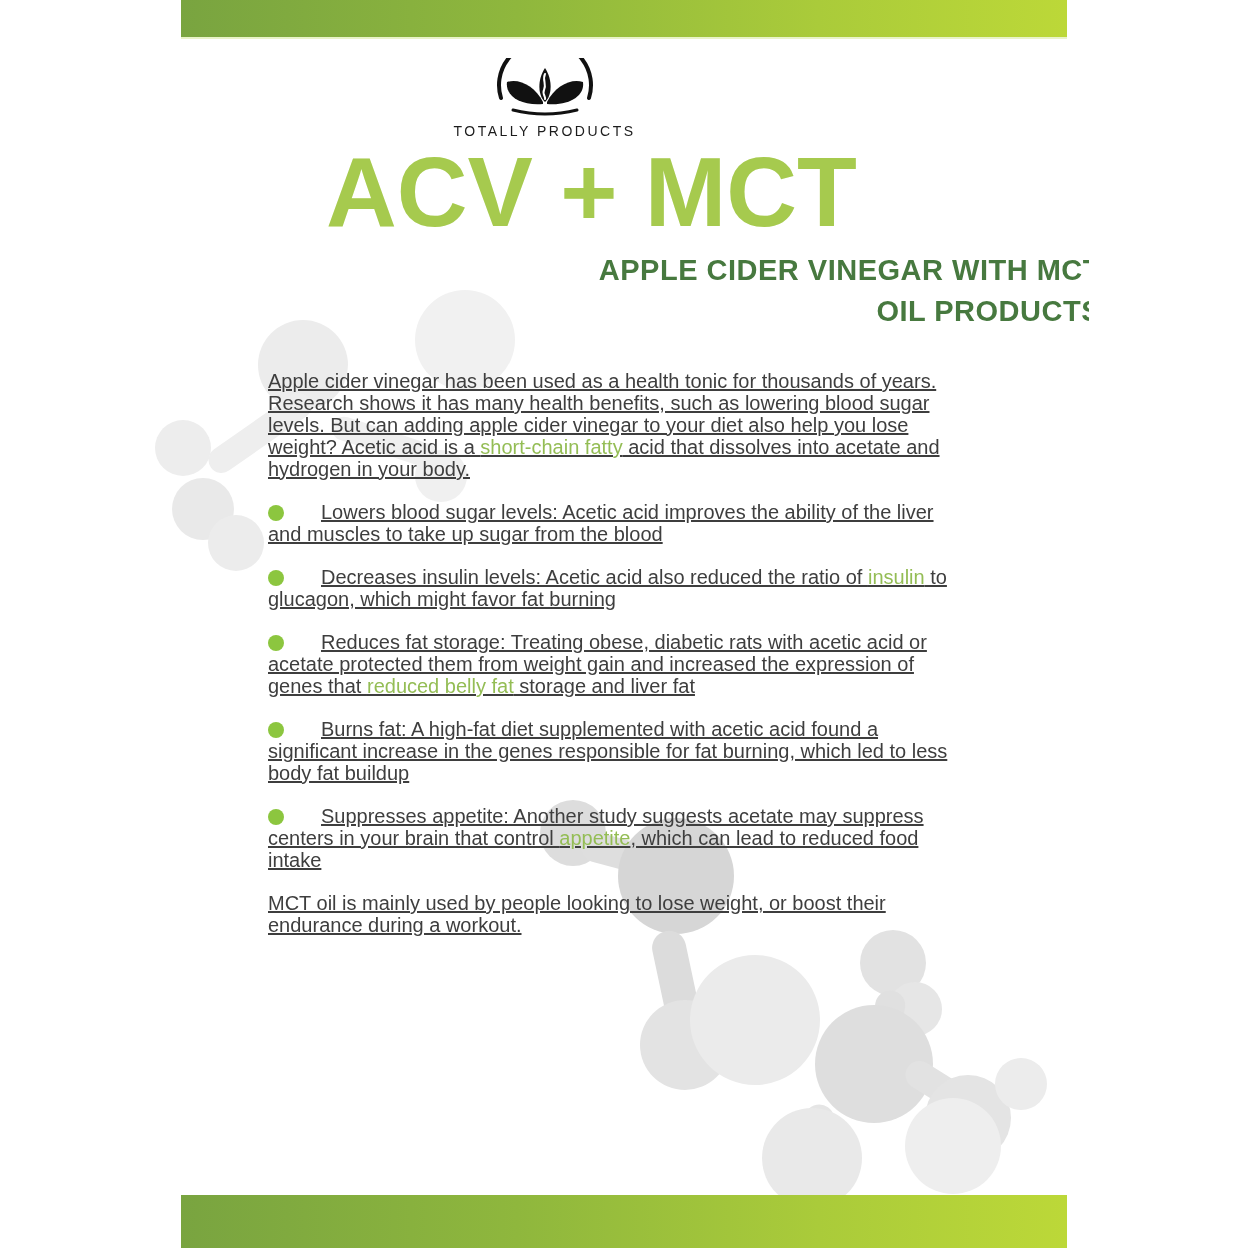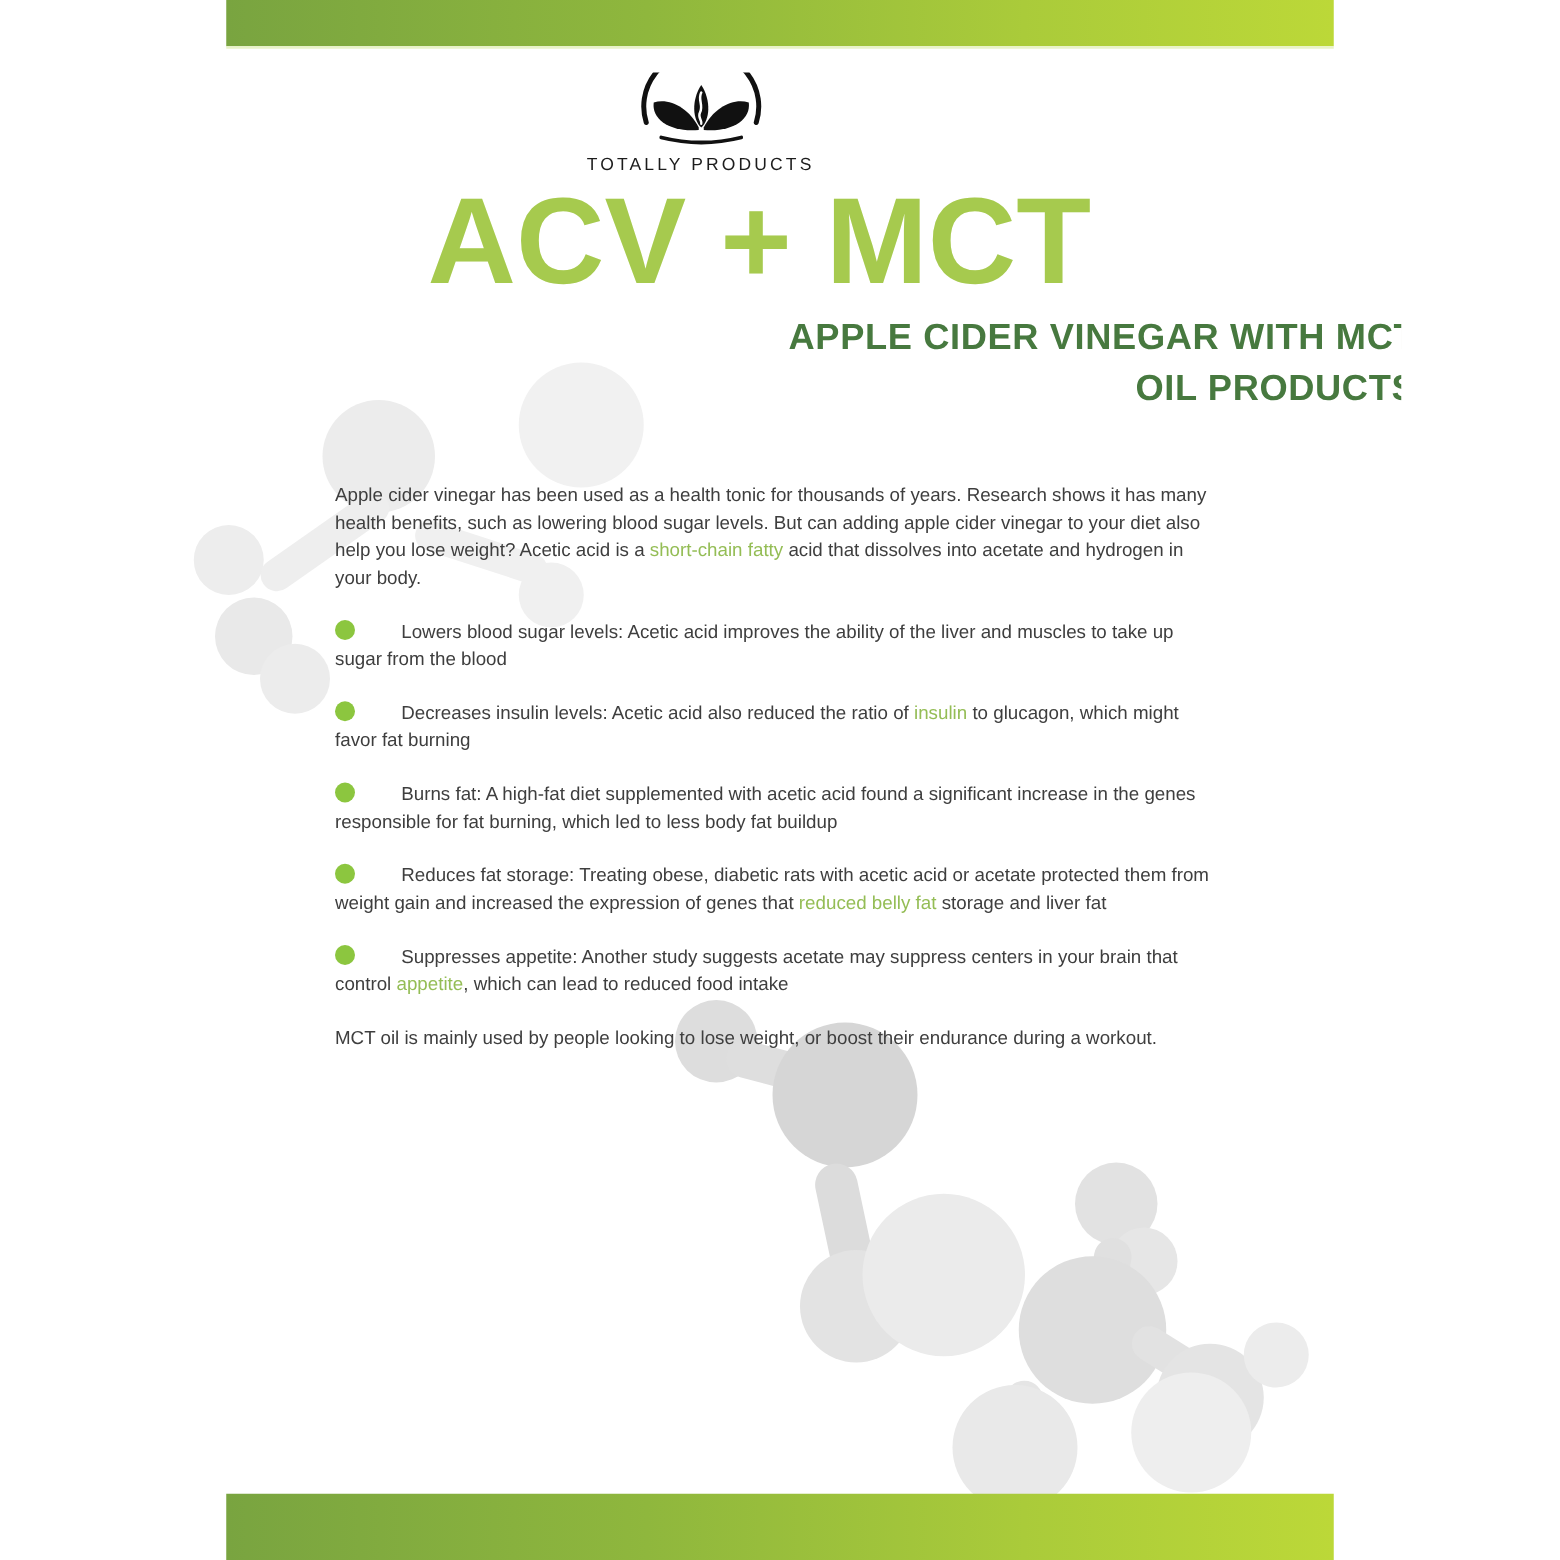--- a/index.html
+++ b/index.html
@@ -14,21 +14,21 @@
     --bar-grad-c:#aacb3a;
     --bar-grad-d:#bcd838;
   }
   html,body{margin:0;padding:0;}
   body{
     width:1248px;height:1248px;
     background:#ffffff;
     font-family:"Liberation Sans", sans-serif;
     overflow:hidden;
   }
-  .page{position:relative;width:1089px;height:1248px;background:#ffffff;overflow:hidden;padding-left:32px;}
+  .page{position:relative;width:1089px;height:1248px;background:#ffffff;overflow:hidden;}
 
   
   .wm{position:absolute;left:0;top:0;width:100%;height:100%;z-index:0;pointer-events:none;}
   .atom{position:absolute;border-radius:50%;}
   .bond{position:absolute;border-radius:20px;}
 
   
   .bar{
     position:absolute;left:181px;width:886px;z-index:2;
     background:linear-gradient(90deg,var(--bar-grad-a) 0%,var(--bar-grad-b) 38%,var(--bar-grad-c) 72%,var(--bar-grad-d) 100%);
@@ -52,22 +52,22 @@
     margin-left:47px;
   }
   .subtitle{
     position:absolute;top:250px;left:12px;width:100%;text-align:right;z-index:3;
     font-size:29px;font-weight:700;line-height:41px;color:var(--accent-dark);
     letter-spacing:0.5px;
   }
 
   
   .body-copy{
-    position:absolute;left:268px;top:386px;width:700px;z-index:3;
-    font-size:15px;line-height:22px;color:var(--body-text);
+    position:absolute;left:268px;top:370px;width:700px;z-index:3;
+    font-size:20px;line-height:22px;color:var(--body-text);text-decoration:underline;
   }
   .body-copy p{margin:0 0 21px 0;}
   .body-copy .hl{color:var(--highlight);}
   .dot{
     display:inline-block;width:16px;height:16px;border-radius:50%;
     background:var(--bullet);margin-right:37px;vertical-align:-2px;
   }
 </style>
 </head>
 <body>
@@ -125,21 +125,21 @@
   <div class="title">ACV + MCT</div>
   <div class="subtitle">
     <div>APPLE CIDER VINEGAR WITH MCT</div>
     <div>OIL PRODUCTS</div>
   </div>
 
   <div class="body-copy" id="body-copy">
       <p><span>Apple cider vinegar has been used as a health tonic for thousands of years. Research shows it has many health benefits, such as lowering blood sugar levels. But can adding apple cider vinegar to your diet also help you lose weight?  Acetic acid is a </span><span class="hl">short-chain fatty</span><span> acid that dissolves into acetate and hydrogen in your body.</span></p>
       <p><span class="dot"></span><span>Lowers blood sugar levels:  Acetic acid improves the ability of the liver and muscles to take up sugar from the blood</span></p>
       <p><span class="dot"></span><span>Decreases insulin levels:  Acetic acid also reduced the ratio of </span><span class="hl">insulin</span><span> to glucagon, which might favor fat burning</span></p>
+      <p><span class="dot"></span><span>Reduces fat storage: Treating obese, diabetic rats with acetic acid or acetate protected them from weight gain and increased the expression of genes that </span><span class="hl">reduced belly fat</span><span> storage and liver fat</span></p>
       <p><span class="dot"></span><span>Burns fat: A  high-fat diet supplemented with acetic acid found a significant increase in the genes responsible for fat burning, which led to less body fat buildup</span></p>
-      <p><span class="dot"></span><span>Reduces fat storage: Treating obese, diabetic rats with acetic acid or acetate protected them from weight gain and increased the expression of genes that </span><span class="hl">reduced belly fat</span><span> storage and liver fat</span></p>
       <p><span class="dot"></span><span>Suppresses appetite: Another study suggests acetate may suppress centers in your brain that control </span><span class="hl">appetite</span><span>, which can lead to reduced food intake</span></p>
       <p><span>MCT oil is mainly used by people looking to lose weight, or boost their endurance during a workout.</span></p>
     </div>
 
   <div class="bar bottom"></div>
 
 </div>
 
 </body></html>

